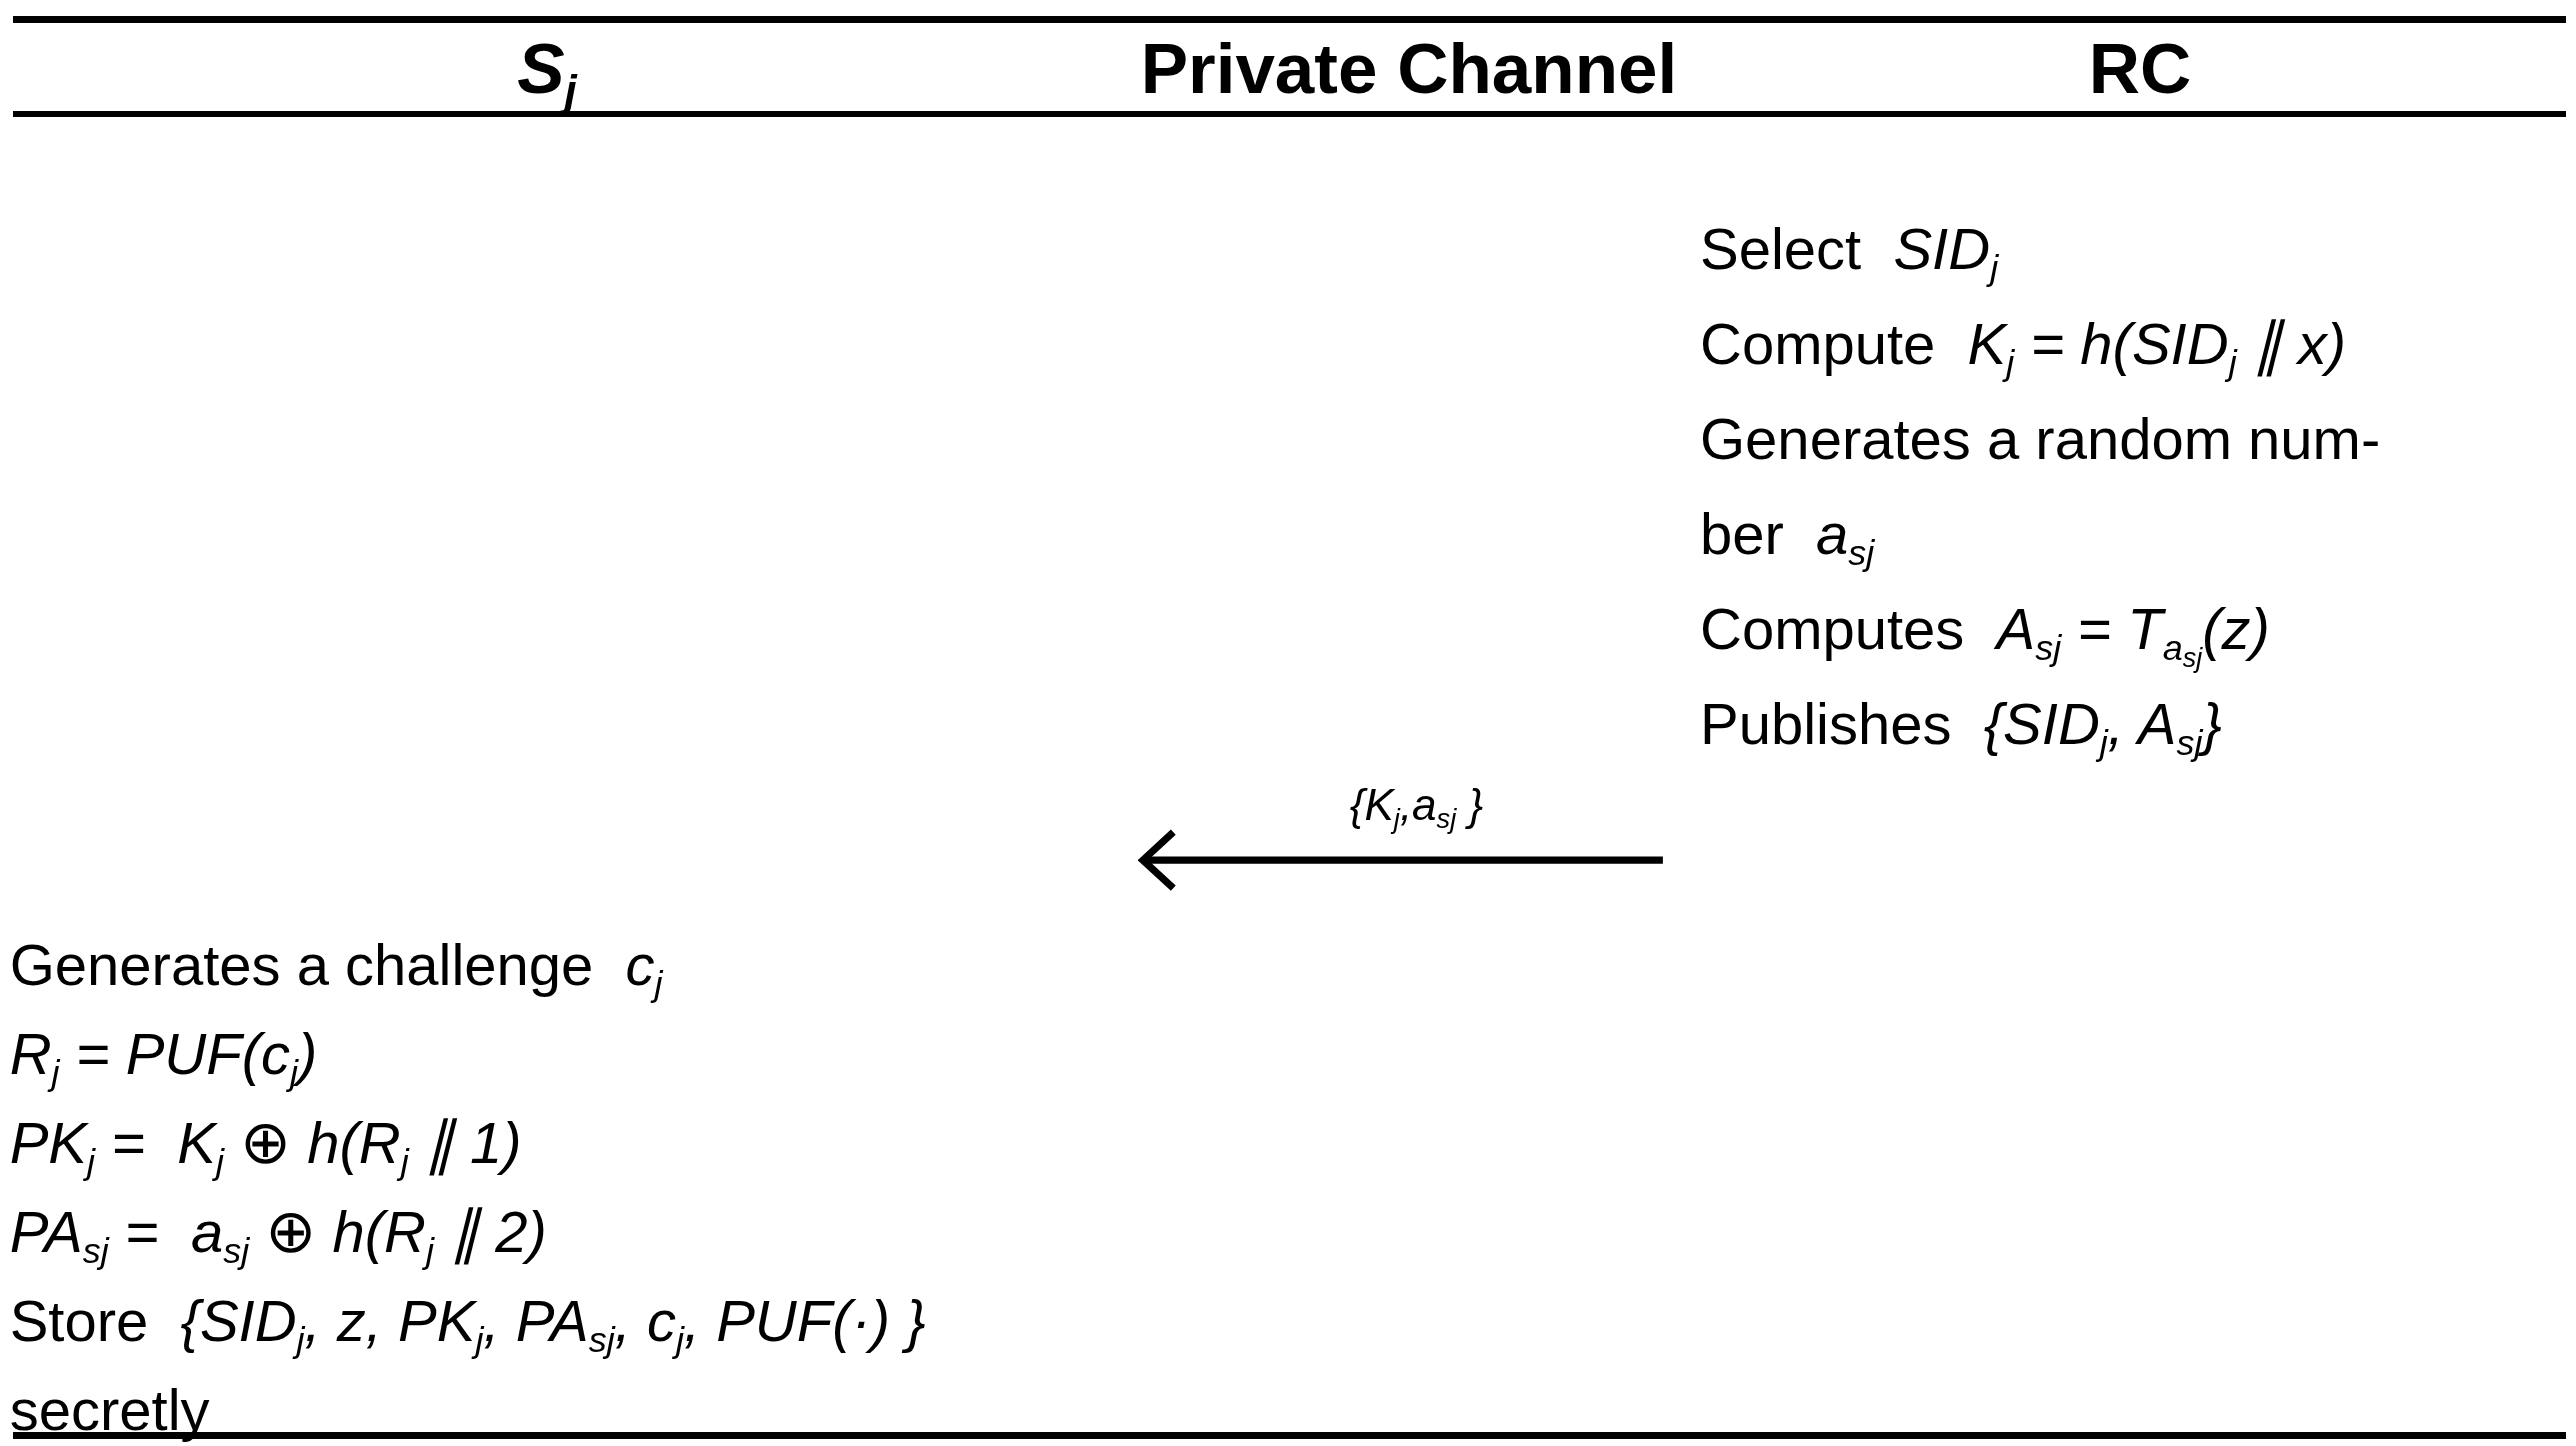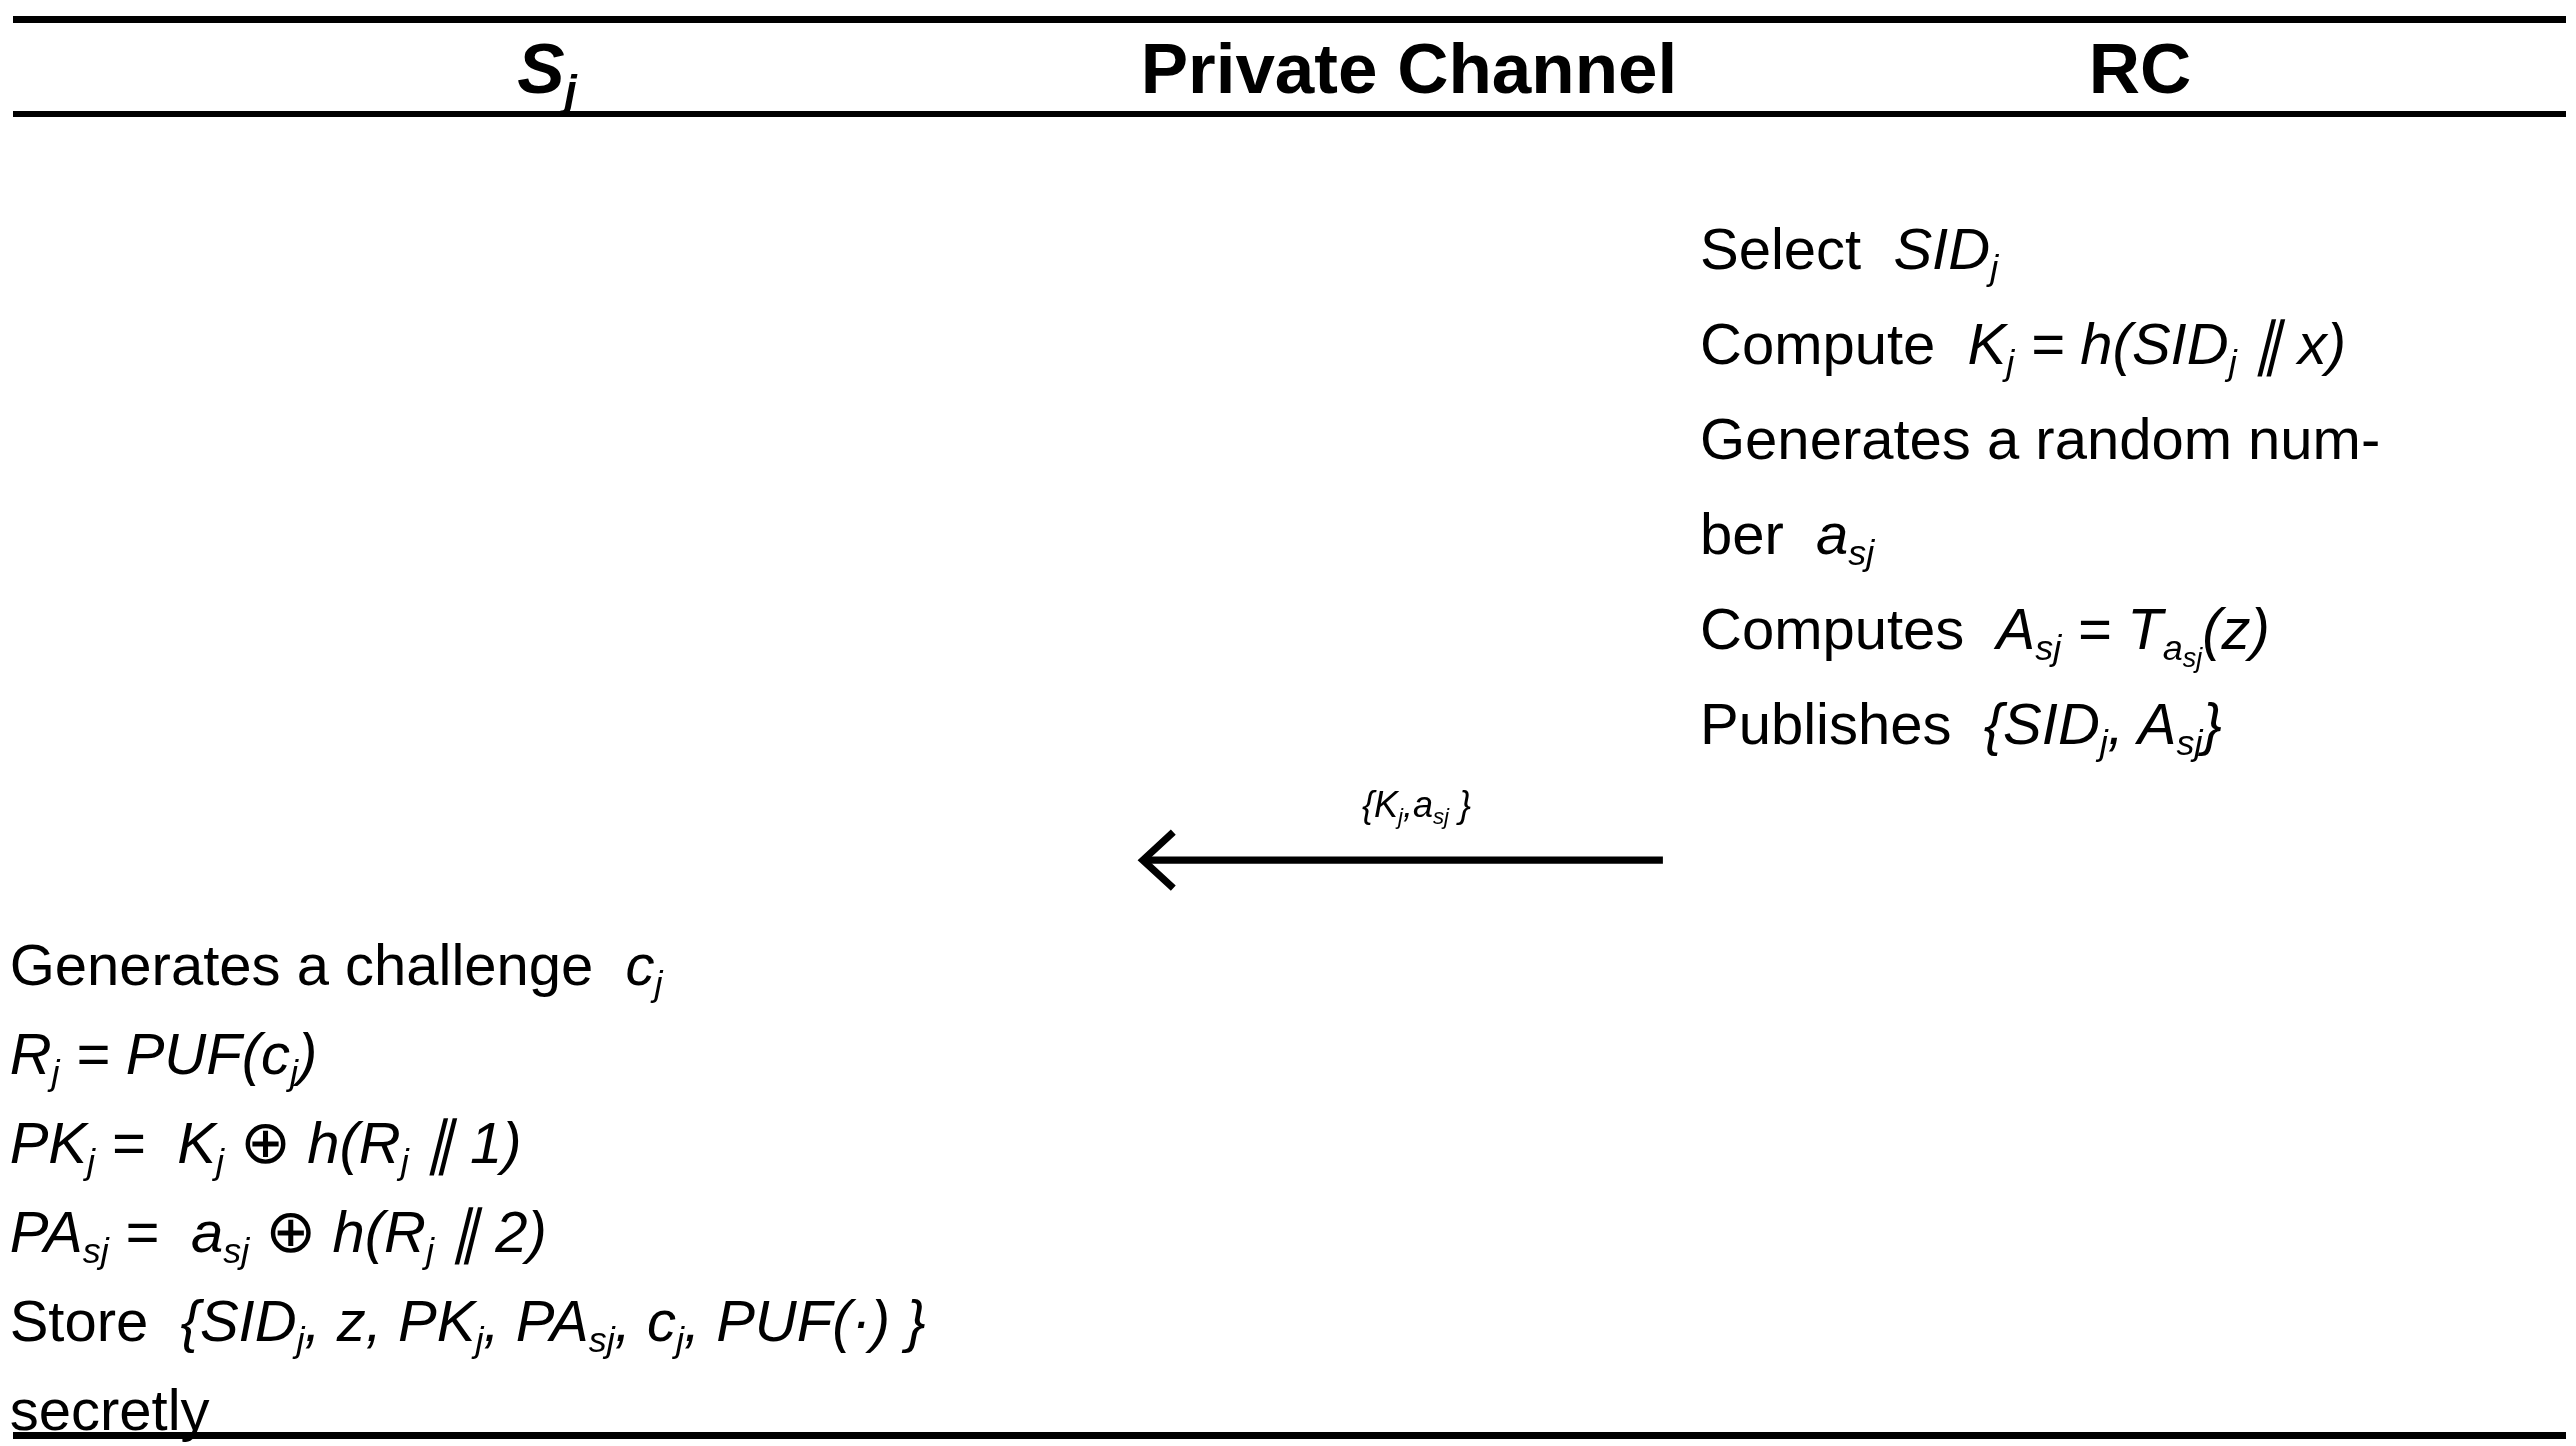--- a/index.html
+++ b/index.html
@@ -30,21 +30,21 @@
   .line { white-space:pre; }
 
   .math { font-style:italic; }
   .word { font-style:normal; }
   sub { font-size:0.62em; line-height:0; vertical-align:-0.3em; }
   sub sub { font-size:0.75em; vertical-align:-0.25em; }
   .oplus { font-style:normal; font-size:1.05em; }
 
   .msg-label {
     position:absolute; left:1167px; top:765px; width:499px; height:80px;
-    line-height:80px; text-align:center; font-size:36px; white-space:pre;
+    line-height:80px; text-align:center; font-size:44px; white-space:pre;
   }
   .arrow-svg { position:absolute; left:1127px; top:821px; }
 </style>
 </head>
 <body>
 
 <div class="figure">
   <div class="rule rule-top"></div>
 
   <div class="hdr hdr-sj math">S<sub>j</sub></div>

